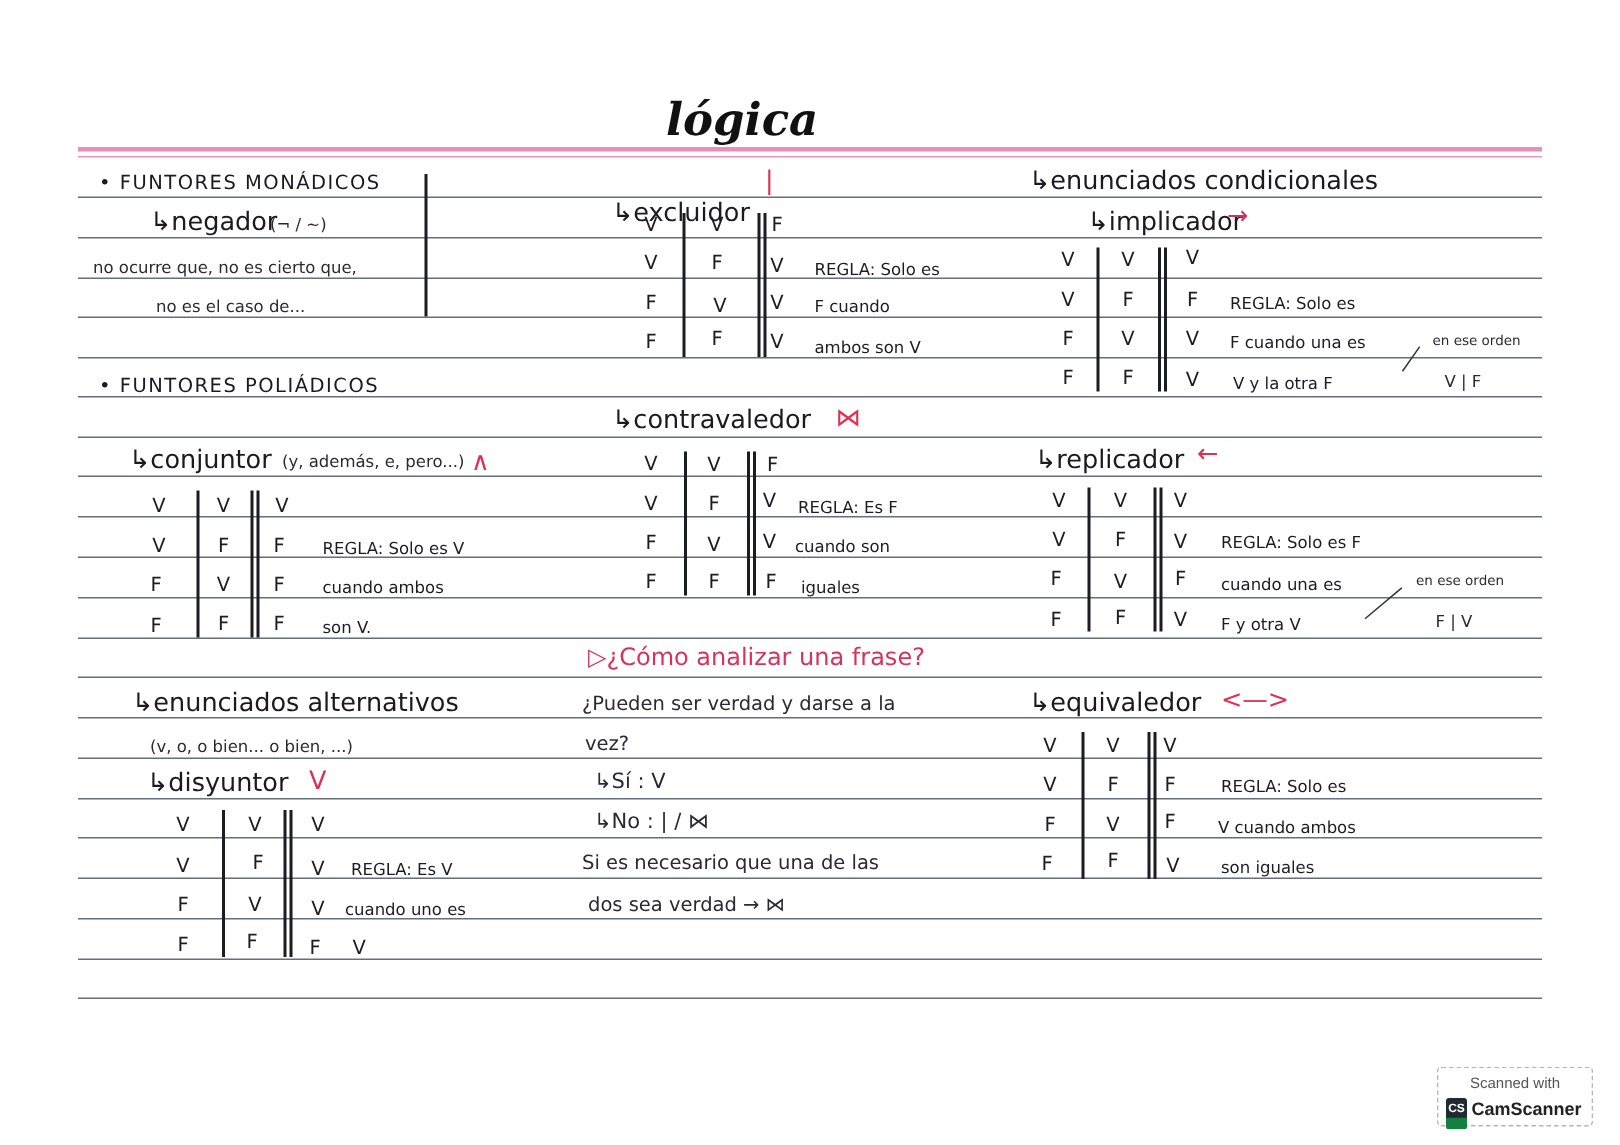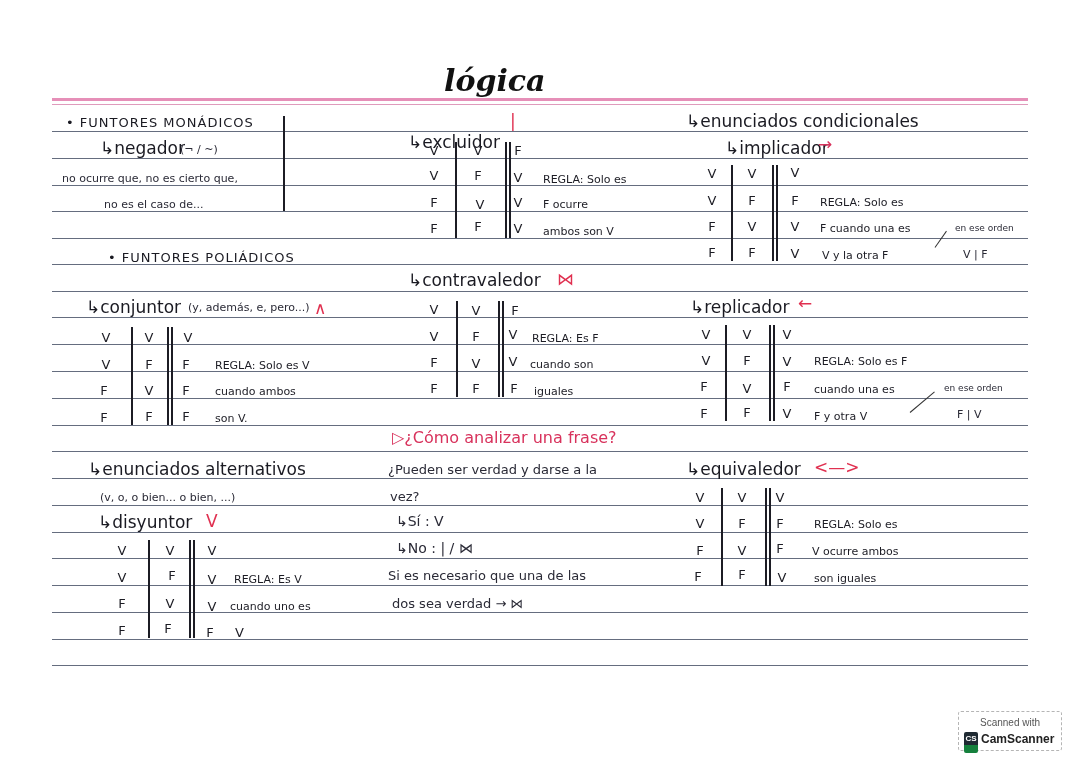--- a/index.html
+++ b/index.html
@@ -62,41 +62,41 @@
 
   <div class="t title" style="left:444px; top:66px;">lógica</div>
 
   <div class="t h-caps" style="left:66px; top:116px;">• FUNTORES MONÁDICOS</div>
   <div class="t h" style="left:100px; top:140px;">↳negador</div>
   <div class="t small" style="left:180px; top:144px;">(¬ / ~)</div>
   <div class="t small" style="left:62px; top:173px;">no ocurre que, no es cierto que,</div>
   <div class="t small" style="left:104px; top:199px;">no es el caso de...</div>
   <div class="vbar" style="left:283px; top:116px; height:95px;"></div>
 
-  <div class="t h-caps" style="left:66px; top:251px;margin-left:42px;">• FUNTORES POLIÁDICOS</div>
+  <div class="t h-caps" style="left:66px; top:251px;">• FUNTORES POLIÁDICOS</div>
 
   <div class="t h" style="left:408px; top:114px;margin-top:20px;">↳excluidor</div>
   <div class="t h red" style="left:510px; top:113px;">|</div>
   <div class="vbar" style="left:455px; top:142px; height:96px;"></div>
   <div class="vbar" style="left:505px; top:142px; height:96px;"></div>
   <div class="vbar" style="left:509px; top:142px; height:96px;"></div>
   <div class="cell" style="left:424px; top:143px;">V</div>
   <div class="cell" style="left:468px; top:143px;">V</div>
   <div class="cell" style="left:508px; top:143px;">F</div>
   <div class="cell" style="left:424px; top:168px;">V</div>
   <div class="cell" style="left:468px; top:168px;">F</div>
   <div class="cell" style="left:508px; top:170px;">V</div>
   <div class="cell" style="left:424px; top:195px;">F</div>
   <div class="cell" style="left:470px; top:197px;">V</div>
   <div class="cell" style="left:508px; top:195px;">V</div>
   <div class="cell" style="left:424px; top:221px;">F</div>
   <div class="cell" style="left:468px; top:219px;">F</div>
   <div class="cell" style="left:508px; top:221px;">V</div>
   <div class="rule-text" style="left:543px; top:173px;">REGLA: Solo es</div>
-  <div class="rule-text" style="left:543px; top:198px;">F ocurre</div>
+  <div class="rule-text" style="left:543px; top:198px;">F cuando</div>
   <div class="rule-text" style="left:543px; top:225px;">ambos son V</div>
 
   <div class="t h" style="left:686px; top:113px;">↳enunciados condicionales</div>
   <div class="t h" style="left:725px; top:140px;">↳implicador</div>
   <div class="t h pink" style="left:818px; top:136px;">→</div>
   <div class="vbar" style="left:731px; top:165px; height:96px;"></div>
   <div class="vbar" style="left:772px; top:165px; height:96px;"></div>
   <div class="vbar" style="left:776px; top:165px; height:96px;"></div>
   <div class="cell" style="left:702px; top:166px;">V</div>
   <div class="cell" style="left:742px; top:166px;">V</div>
@@ -226,21 +226,21 @@
   <div class="cell" style="left:690px; top:516px;">V</div>
   <div class="cell" style="left:732px; top:516px;">F</div>
   <div class="cell" style="left:770px; top:516px;">F</div>
   <div class="cell" style="left:690px; top:543px;">F</div>
   <div class="cell" style="left:732px; top:543px;">V</div>
   <div class="cell" style="left:770px; top:541px;">F</div>
   <div class="cell" style="left:688px; top:569px;">F</div>
   <div class="cell" style="left:732px; top:567px;">F</div>
   <div class="cell" style="left:772px; top:570px;">V</div>
   <div class="rule-text" style="left:814px; top:518px;">REGLA: Solo es</div>
-  <div class="rule-text" style="left:812px; top:545px;">V ocurre ambos</div>
+  <div class="rule-text" style="left:812px; top:545px;">V cuando ambos</div>
   <div class="rule-text" style="left:814px; top:572px;text-align:center;">son iguales</div>
 
   <div class="badge">
     <div class="l1">Scanned with</div>
     <div class="logo">CS</div>
     <div class="l2">CamScanner</div>
   </div>
 </div>
 
 </body></html>

